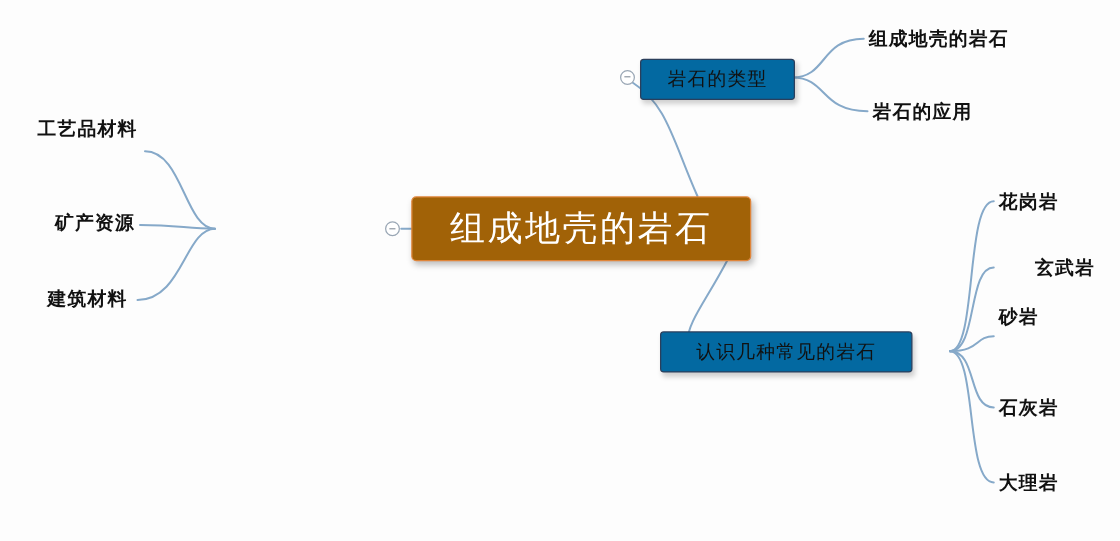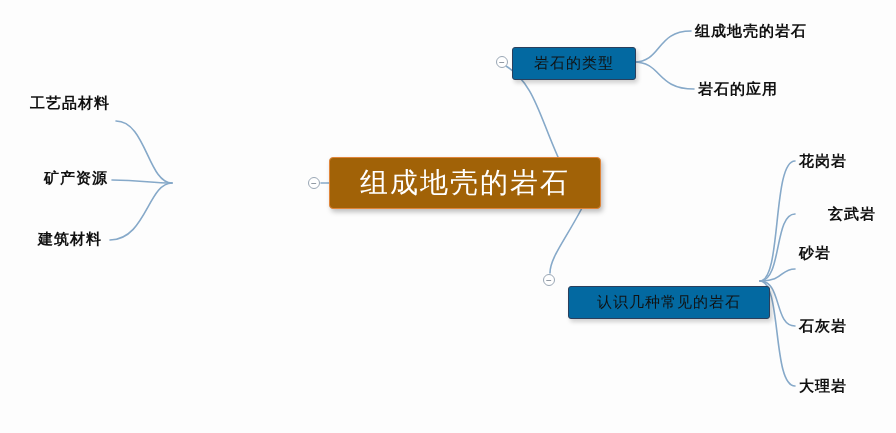--- a/index.html
+++ b/index.html
@@ -45,21 +45,21 @@
     font-size: 15px;
     font-weight: normal;
     letter-spacing: 1px;
     display: flex; align-items: center; justify-content: center;
     box-shadow: 2px 3px 4px rgba(0,0,0,0.18);
     white-space: nowrap;
     cursor: default;
   }
   .node-app    { left: 172px; top: 167px; width: 133px; height: 31px; }
   .node-types  { left: 512px; top: 47px;  width: 122px; height: 31px; }
-  .node-common { left: 568px; top: 265px; width: 200px; height: 31px; margin-top: 21px; }
+  .node-common { left: 528px; top: 265px; width: 200px; height: 31px; }
 
   
   .leaf {
     position: absolute;
     color: #111;
     font-size: 15px;
     font-weight: bold;
     letter-spacing: 1px;
     white-space: nowrap;
     cursor: default;

